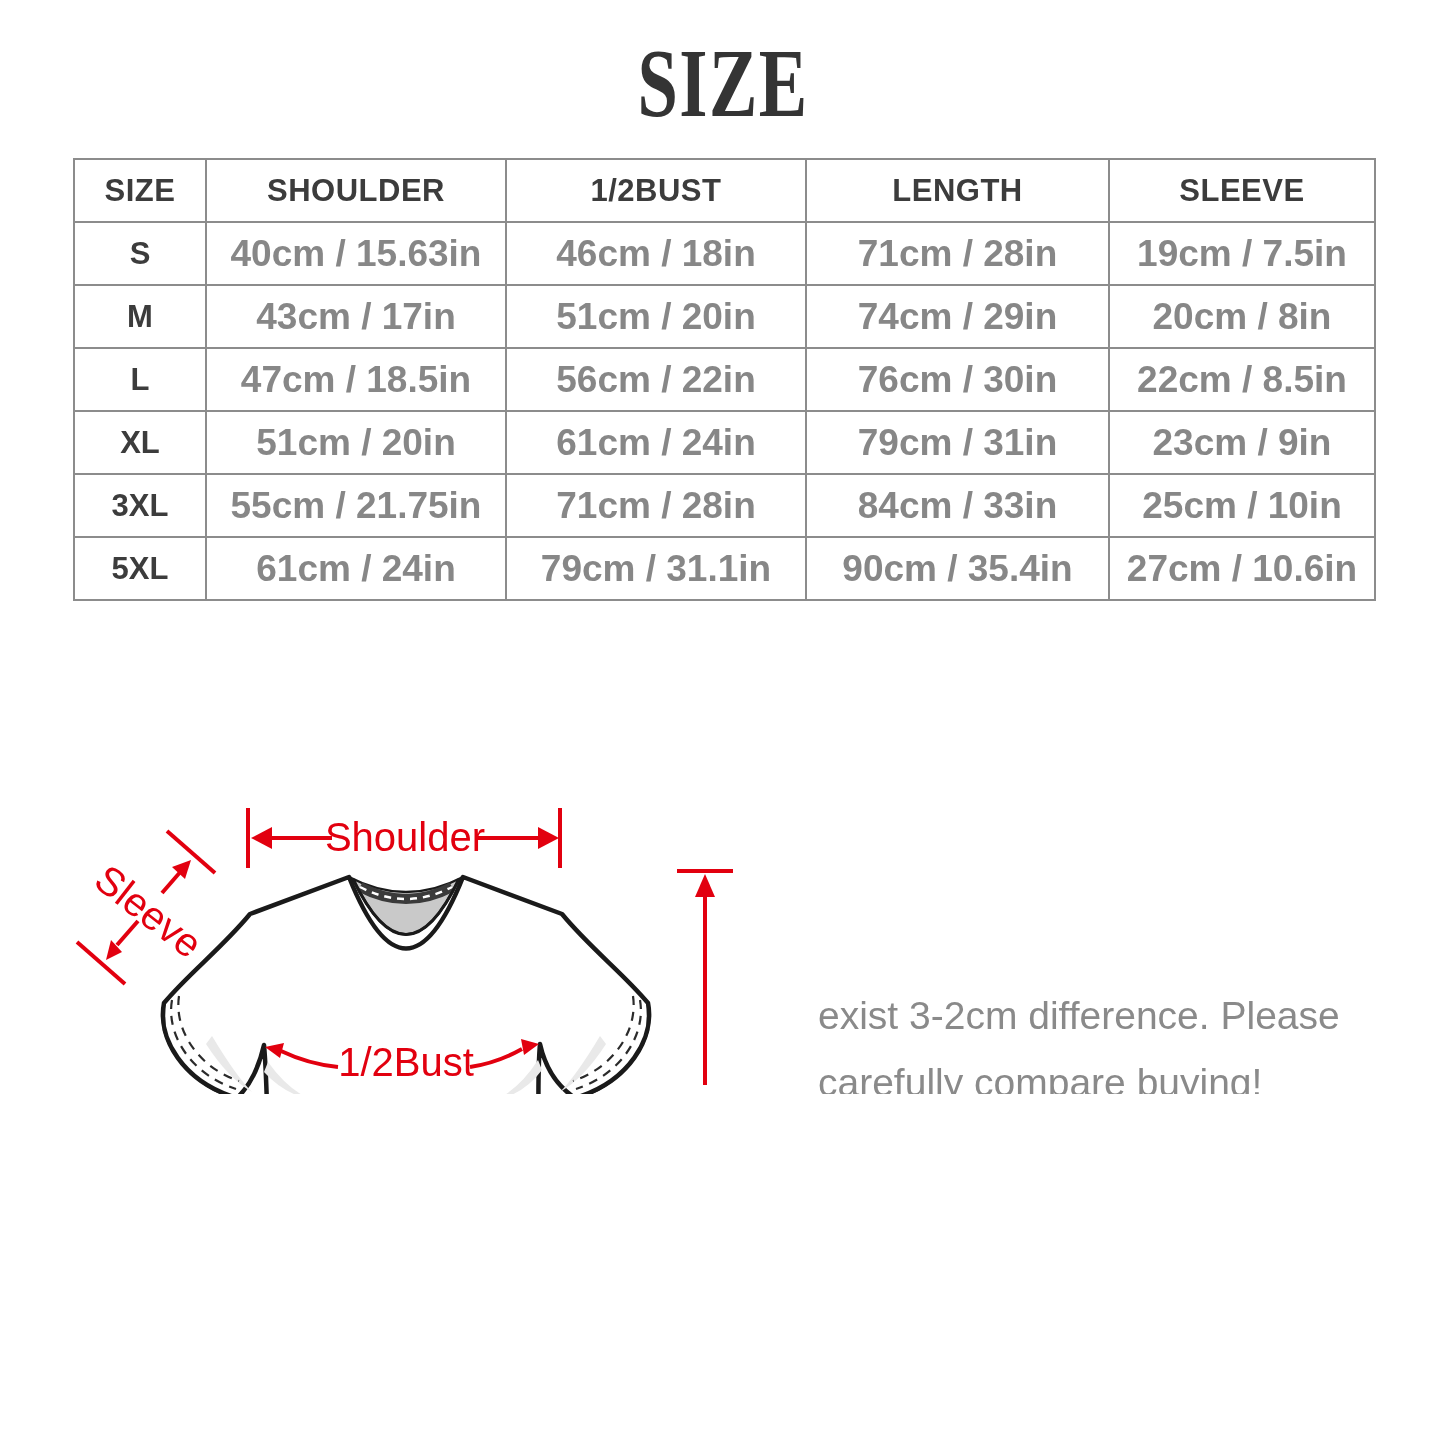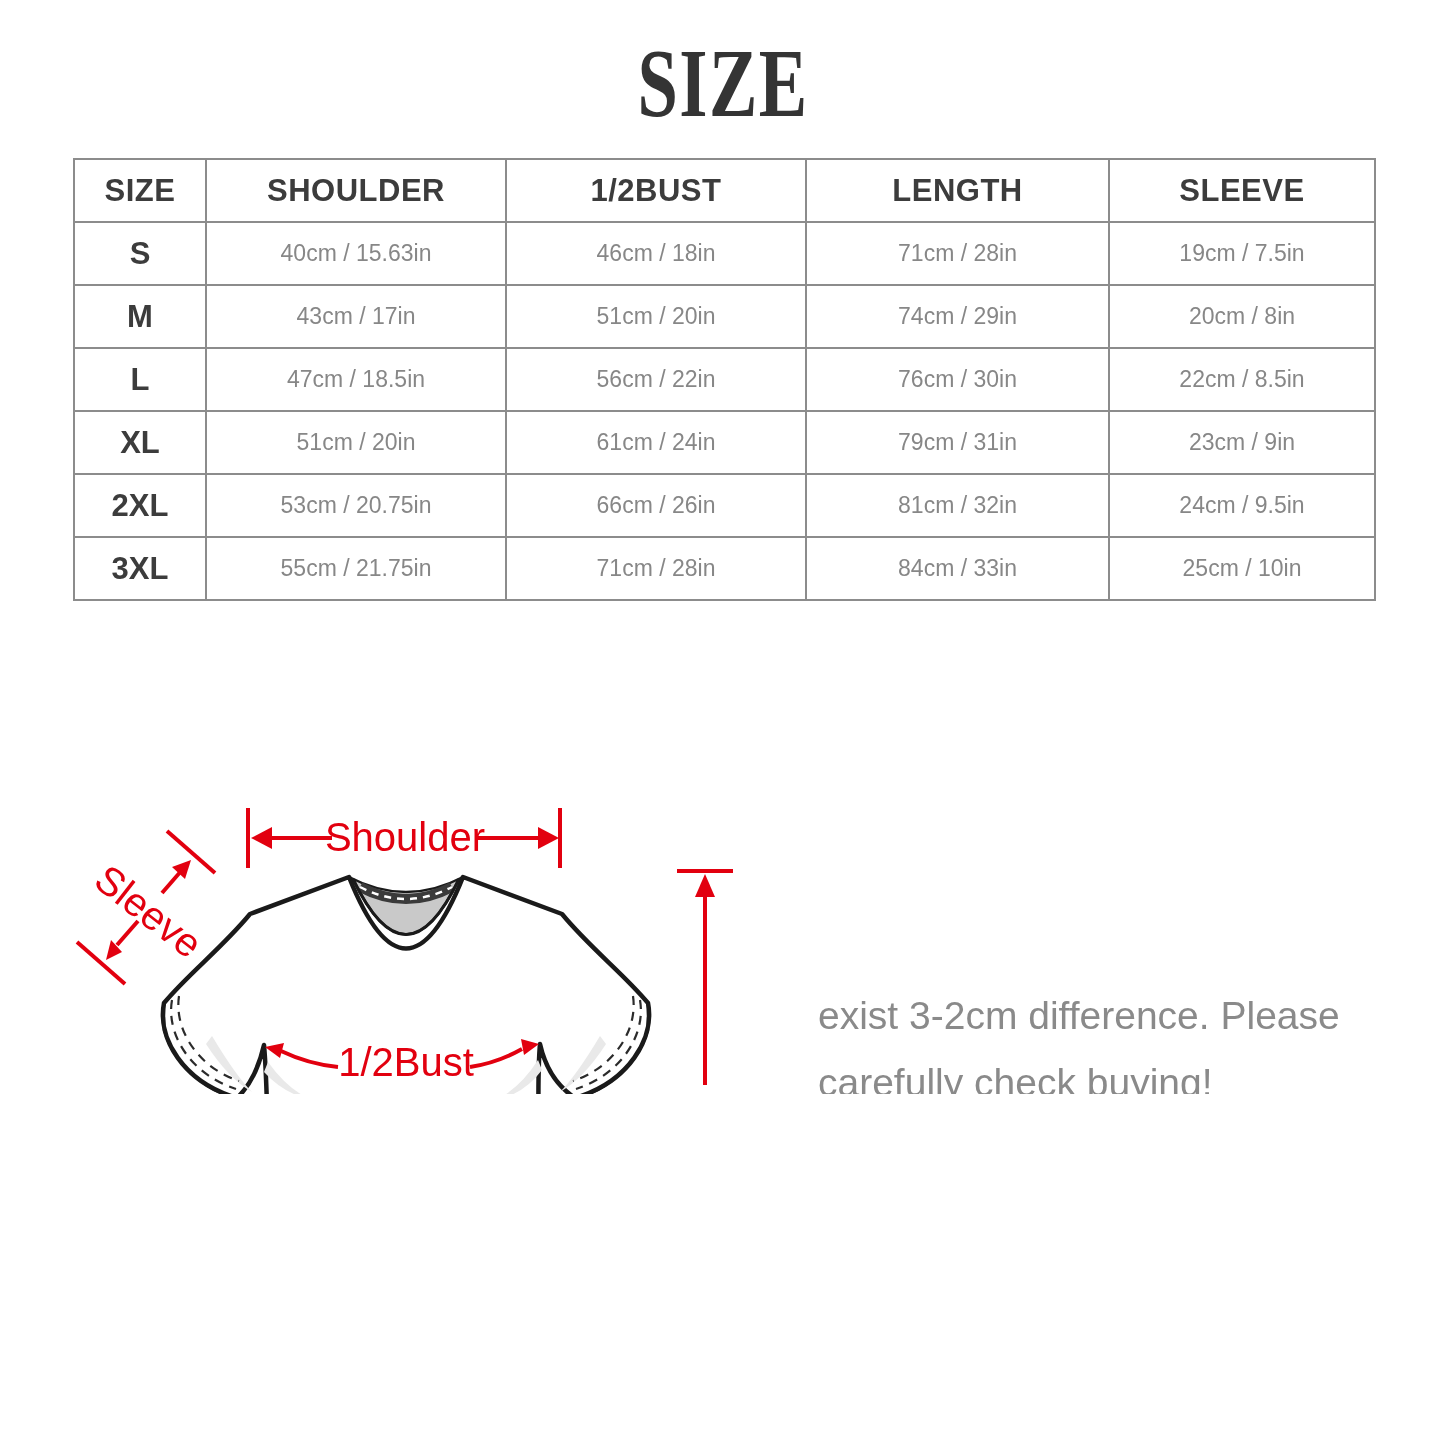--- a/index.html
+++ b/index.html
@@ -26,21 +26,21 @@
     text-align:center; vertical-align:middle;
     height:63px; padding:0; white-space:nowrap;
   }
   .size-table thead th {
     font-size:31px; font-weight:700; color:var(--head); letter-spacing:0.5px;
   }
   .size-table tbody th {
     font-size:31px; font-weight:700; color:var(--head);
   }
   .size-table tbody td {
-    font-size:23px; font-weight:400; color:var(--val);
+    font-size:37px; font-weight:700; color:var(--val);
   }
   .diagram-svg { position:absolute; left:60px; top:780px; }
   .shirt-line { fill:#ffffff; stroke:var(--ink); stroke-width:4.5; stroke-linejoin:round; }
   .thin-line  { fill:none; stroke:var(--ink); stroke-width:3; }
   .shade      { fill:#e9e9e9; }
   .red-stroke { stroke:var(--accent); stroke-width:4; fill:none; }
   .red-fill   { fill:var(--accent); }
   .red-label  { fill:var(--accent); font-family:"Liberation Sans",sans-serif; font-size:40px; }
   .stitch     { fill:none; stroke:#2b2b2b; stroke-width:2.2; stroke-dasharray:9 7; }
   .note-box {
@@ -97,32 +97,32 @@
           <td>22cm / 8.5in</td>
         </tr>
         <tr>
           <th>XL</th>
           <td>51cm / 20in</td>
           <td>61cm / 24in</td>
           <td>79cm / 31in</td>
           <td>23cm / 9in</td>
         </tr>
         <tr>
-          <th>2XL</th>
-          <td>53cm / 20.75in</td>
-          <td>66cm / 26in</td>
-          <td>81cm / 32in</td>
-          <td>24cm / 9.5in</td>
-        </tr>
-        <tr>
           <th>3XL</th>
           <td>55cm / 21.75in</td>
           <td>71cm / 28in</td>
           <td>84cm / 33in</td>
           <td>25cm / 10in</td>
+        </tr>
+        <tr>
+          <th>5XL</th>
+          <td>61cm / 24in</td>
+          <td>79cm / 31.1in</td>
+          <td>90cm / 35.4in</td>
+          <td>27cm / 10.6in</td>
         </tr>
       </tbody>
   </table>
 
   <svg class="diagram-svg" width="720" height="665" viewBox="0 0 720 665" xmlns="http://www.w3.org/2000/svg">
 
     <path class="shirt-line" d="
       M289,97 L190,134
       C162,168 128,194 104,223
       C97,258 123,302 177,318
@@ -199,16 +199,16 @@
       <path class="red-stroke" d="M645,114 V305"></path>
       <text class="red-label" x="646" y="346" text-anchor="middle">Length</text>
       <path class="red-stroke" d="M645,362 V563"></path>
       <path class="red-fill" d="M645,584 L635,561 L655,561 Z"></path>
       <path class="red-stroke" d="M617,587 H673"></path>
     </g>
   </svg>
 
   <div class="note-box">
     <div class="note-line">exist 3-2cm difference. Please</div>
-    <div class="note-line">carefully check buying!</div>
+    <div class="note-line">carefully compare buying!</div>
   </div>
 
 </div>
 
 </body></html>

